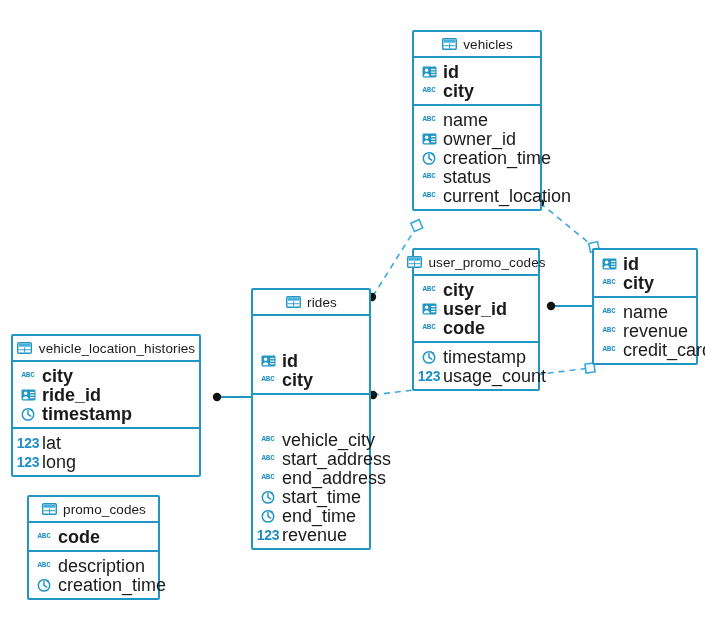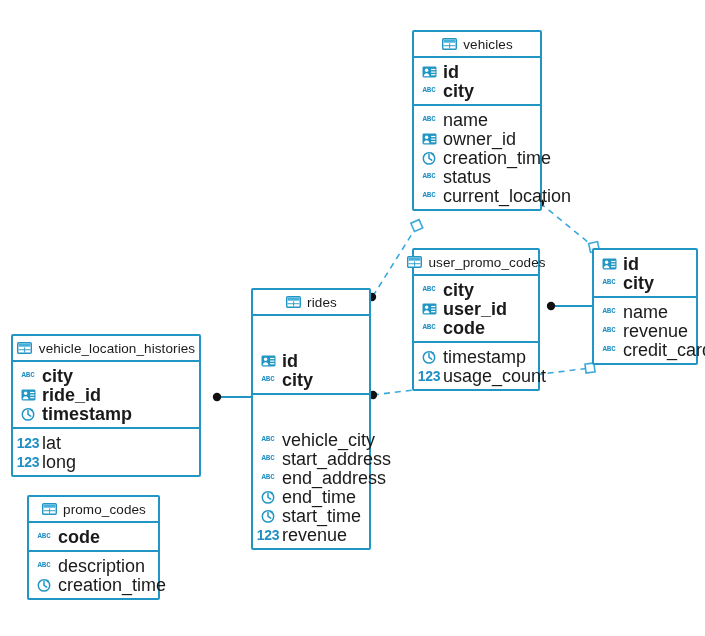--- a/index.html
+++ b/index.html
@@ -386,31 +386,31 @@
             <span class="field-label">end_address</span>
           </div>
           <div class="field">
             <span class="icon">
               <svg width="14" height="14" viewBox="0 0 14 14">
                 <circle cx="7" cy="7.4" r="5.7" fill="#ffffff" stroke="#2196c4" stroke-width="1.5"></circle>
                 <path d="M7 3.6V7.4l2.7 1.8" fill="none" stroke="#2196c4" stroke-width="1.5" stroke-linecap="round"></path>
                 <path d="M8.6 1.0l3.3 1.6-1.7 1.9z" fill="#2196c4"></path>
               </svg>
             </span>
-            <span class="field-label">end_time</span>
+            <span class="field-label">start_time</span>
           </div>
           <div class="field">
             <span class="icon">
               <svg width="14" height="14" viewBox="0 0 14 14">
                 <circle cx="7" cy="7.4" r="5.7" fill="#ffffff" stroke="#2196c4" stroke-width="1.5"></circle>
                 <path d="M7 3.6V7.4l2.7 1.8" fill="none" stroke="#2196c4" stroke-width="1.5" stroke-linecap="round"></path>
                 <path d="M8.6 1.0l3.3 1.6-1.7 1.9z" fill="#2196c4"></path>
               </svg>
             </span>
-            <span class="field-label">start_time</span>
+            <span class="field-label">end_time</span>
           </div>
           <div class="field">
             <span class="icon">
               <span class="icon-num">123</span>
             </span>
             <span class="field-label">revenue</span>
           </div>
         </div>
       </div>
       <div class="entity" style="left: 11px; top: 334px; width: 190px;">

